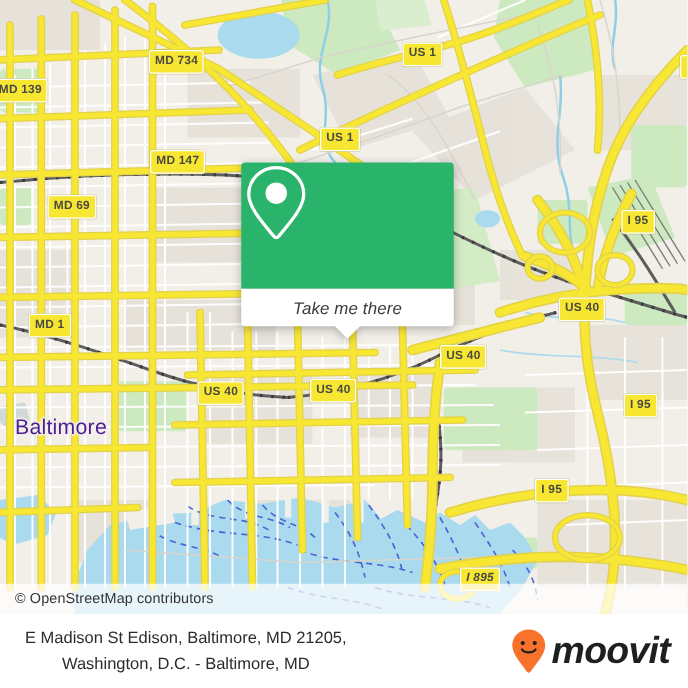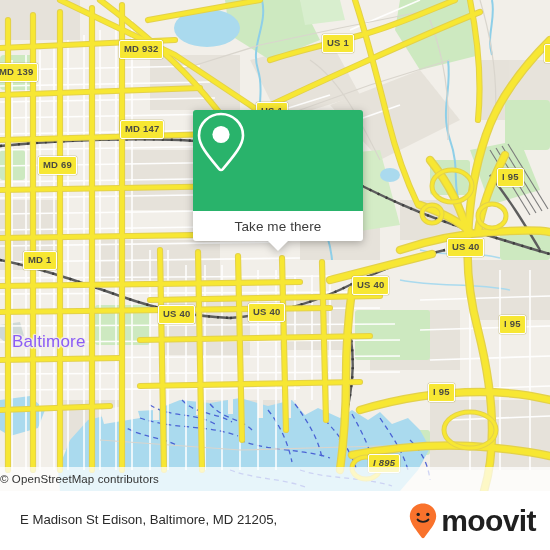--- a/index.html
+++ b/index.html
@@ -32,38 +32,39 @@
     letter-spacing: 0.2px;
     line-height: 1;
     padding: 3px 4px 4px 4px;
     white-space: nowrap;
     box-shadow: 0 0 0 0.5px rgba(180,170,90,.5);
   }
 
   
   .city-label {
     position: absolute;
-    color: #8b5cf6;
+    color: #4c1d95;
     font-size: 17px;
     letter-spacing: .2px;
     text-shadow:
        1.5px 0 1px #f2efe9, -1.5px 0 1px #f2efe9,
        0 1.5px 1px #f2efe9, 0 -1.5px 1px #f2efe9,
        1px 1px 1px #f2efe9, -1px -1px 1px #f2efe9;
     white-space: nowrap;
   }
 
   
   #popup-card {
     position: absolute;
-    left: 193px; top: 110px;
+    left: 193px; top: 130px;
     width: 170px; height: 131px;
     border-radius: 3px;
     overflow: visible;
     filter: drop-shadow(0 2px 4px rgba(0,0,0,.28));
+    font-style: italic;
   }
   #card-green {
     width: 170px; height: 101px;
     background: #29b36b;
     border-radius: 3px 3px 0 0;
     display: flex; align-items: center; justify-content: center;
   }
   #card-white {
     width: 170px; height: 30px;
     background: #ffffff;
@@ -88,20 +89,21 @@
   #attribution {
     position: absolute;
     left: 0; top: 467px;
     width: 550px; height: 24px;
     background: rgba(255,255,255,.72);
     display: flex; align-items: center;
   }
   #attribution-text {
     font-size: 11.5px;
     color: #333333;
+    padding-left: 12px;
     letter-spacing: .1px;
   }
 
   
   #footer {
     position: absolute;
     left: 0; top: 491px;
     width: 550px; height: 59px;
     background: #ffffff;
     display: flex;
@@ -109,21 +111,21 @@
     justify-content: space-between;
     padding: 0 14px 0 20px;
   }
   #footer-address {
     font-size: 13.2px;
     color: #2b2b2b;
     line-height: 1.55;
     max-width: 380px;
   }
   #footer-address div { white-space: nowrap; text-align: center; }
-  #brand { display: flex; align-items: center; gap: 2px; }
+  #brand { display: flex; align-items: center; gap: 2px; font-style: italic; }
   #brand-wordmark {
     font-size: 30px;
     font-weight: bold;
     color: #1f1f1f;
     letter-spacing: -0.6px;
     line-height: 1;
     margin-left: 1px;
   }
 </style>
 </head>
@@ -430,21 +432,21 @@
         <ellipse cx="492" cy="216" rx="14" ry="12"></ellipse>
         <ellipse cx="432" cy="214" rx="10" ry="9"></ellipse>
         <ellipse cx="470" cy="430" rx="26" ry="18"></ellipse>
         <ellipse cx="366" cy="468" rx="14" ry="11"></ellipse>
       </g>
     </svg>
 
     <div class="city-label" style="left:12px; top:332px;">Baltimore</div>
 
     <div class="shield" style="left:-6px;  top:63px;">MD 139</div>
-    <div class="shield" style="left:119px; top:40px;">MD 932</div>
+    <div class="shield" style="left:119px; top:40px;">MD 734</div>
     <div class="shield" style="left:322px; top:34px;">US 1</div>
     <div class="shield" style="left:256px; top:102px;">US 1</div>
     <div class="shield" style="left:120px; top:120px;">MD 147</div>
     <div class="shield" style="left:38px;  top:156px;">MD 69</div>
     <div class="shield" style="left:497px; top:168px;">I 95</div>
     <div class="shield" style="left:447px; top:238px;">US 40</div>
     <div class="shield" style="left:23px;  top:251px;">MD 1</div>
     <div class="shield" style="left:352px; top:276px;">US 40</div>
     <div class="shield" style="left:499px; top:315px;">I 95</div>
     <div class="shield" style="left:158px; top:305px;">US 40</div>
@@ -468,20 +470,21 @@
     </div>
 
     <div id="attribution">
       <span id="attribution-text">© OpenStreetMap contributors</span>
     </div>
   </div>
 
   <div id="footer">
     <div id="footer-address">
       <div>E Madison St Edison, Baltimore, MD 21205,</div>
+      <div>Washington, D.C. - Baltimore, MD</div>
     </div>
     <div id="brand">
       <svg width="30" height="38" viewBox="0 0 30 38">
         <path d="M15 1.5 C7.5 1.5 1.8 7.3 1.8 14.2 C1.8 21.5 9.6 29.6 13.6 35.4
                  C14.3 36.4 15.7 36.4 16.4 35.4 C20.4 29.6 28.2 21.5 28.2 14.2
                  C28.2 7.3 22.5 1.5 15 1.5 Z" fill="#f9722c"></path>
         <circle cx="10.2" cy="12.4" r="1.7" fill="#1f1f1f"></circle>
         <circle cx="19.8" cy="12.4" r="1.7" fill="#1f1f1f"></circle>
         <path d="M9.6 17.6 C11.4 20.6 18.6 20.6 20.4 17.6" fill="none" stroke="#1f1f1f" stroke-width="1.9" stroke-linecap="round"></path>
       </svg>

